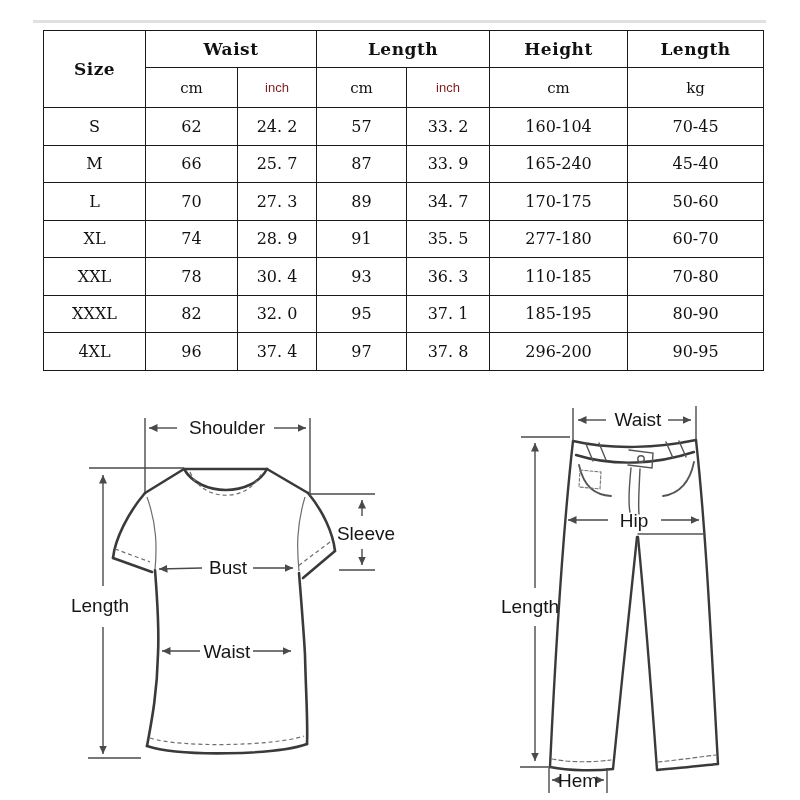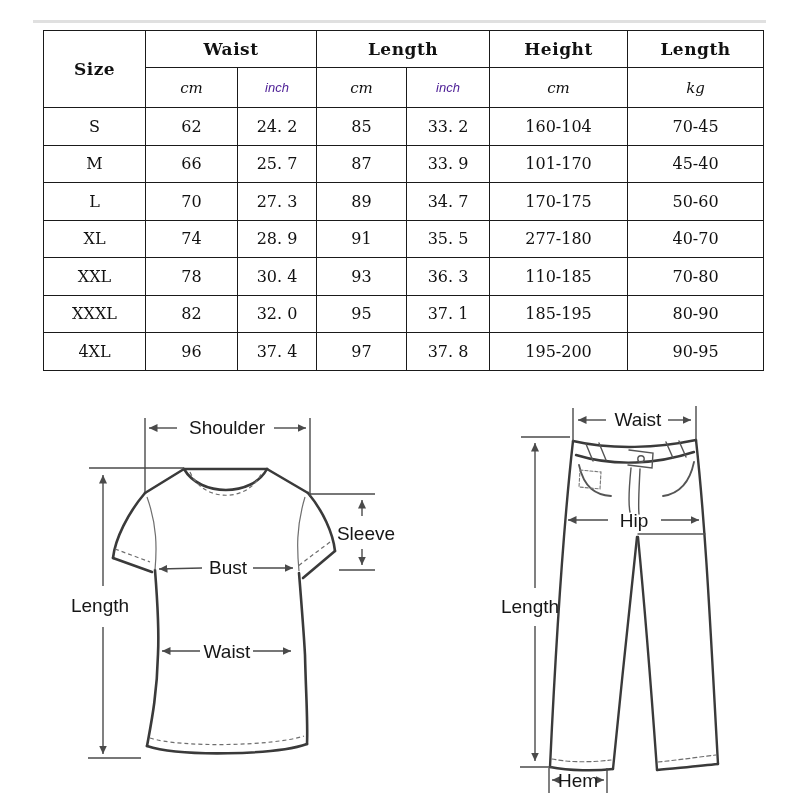--- a/index.html
+++ b/index.html
@@ -8,23 +8,23 @@
   .top-strip{position:absolute;left:33px;top:20px;width:733px;height:3px;
              background:#e0e0e0;}
   table.size-chart{position:absolute;left:43px;top:30px;width:720px;
       border-collapse:collapse;table-layout:fixed;
       font-family:"DejaVu Serif","Liberation Serif",serif;color:#111;}
   table.size-chart td,table.size-chart th{
       border:1.5px solid #1a1a1a;text-align:center;vertical-align:middle;
       padding:0;background:#fff;}
   th.hdr{font-size:17px;font-weight:700;letter-spacing:0.5px;}
   tr.hdr-row1 th{height:36px;}
-  tr.hdr-row2 td{height:39px;font-style:italic;}
+  tr.hdr-row2 td{height:39px;}
   td.unit-cm{font-size:15px;font-family:"DejaVu Serif",serif;}
-  td.unit-inch{font-size:13px;font-family:"Liberation Sans",sans-serif;color:#4c1d95;}
+  td.unit-inch{font-size:13px;font-family:"Liberation Sans",sans-serif;color:#7f1d1d;}
   tr.data-row td{height:36.5px;font-size:16px;}
   svg.diagram{position:absolute;left:0;top:0;width:800px;height:800px;}
   .lbl{font-family:"Liberation Sans",sans-serif;font-size:19px;fill:#161616;}
 </style>
 </head>
 <body>
 
 <div class="top-strip"></div>
 
 <table class="size-chart">
@@ -50,51 +50,51 @@
     <td class="unit-inch">inch</td>
     <td class="unit-cm">cm</td>
     <td class="unit-inch">inch</td>
     <td class="unit-cm">cm</td>
     <td class="unit-cm">kg</td>
   </tr>
   <tr class="data-row">
     <td>S</td>
     <td>62</td>
     <td>24. 2</td>
-    <td>85</td>
+    <td>57</td>
     <td>33. 2</td>
     <td>160-104</td>
     <td>70-45</td>
   </tr>
   <tr class="data-row">
     <td>M</td>
     <td>66</td>
     <td>25. 7</td>
     <td>87</td>
     <td>33. 9</td>
-    <td>101-170</td>
+    <td>165-240</td>
     <td>45-40</td>
   </tr>
   <tr class="data-row">
     <td>L</td>
     <td>70</td>
     <td>27. 3</td>
     <td>89</td>
     <td>34. 7</td>
     <td>170-175</td>
     <td>50-60</td>
   </tr>
   <tr class="data-row">
     <td>XL</td>
     <td>74</td>
     <td>28. 9</td>
     <td>91</td>
     <td>35. 5</td>
     <td>277-180</td>
-    <td>40-70</td>
+    <td>60-70</td>
   </tr>
   <tr class="data-row">
     <td>XXL</td>
     <td>78</td>
     <td>30. 4</td>
     <td>93</td>
     <td>36. 3</td>
     <td>110-185</td>
     <td>70-80</td>
   </tr>
@@ -106,21 +106,21 @@
     <td>37. 1</td>
     <td>185-195</td>
     <td>80-90</td>
   </tr>
   <tr class="data-row">
     <td>4XL</td>
     <td>96</td>
     <td>37. 4</td>
     <td>97</td>
     <td>37. 8</td>
-    <td>195-200</td>
+    <td>296-200</td>
     <td>90-95</td>
   </tr>
 </tbody>
   </table>
 
 <svg class="diagram" viewBox="0 0 800 800">
   <defs>
     <marker id="ah" orient="auto" markerUnits="userSpaceOnUse" markerWidth="12" markerHeight="10" refX="8.5" refY="4">
       <path d="M0,0 L8.5,4 L0,8 Z" fill="#4a4a4a"></path>
     </marker>

